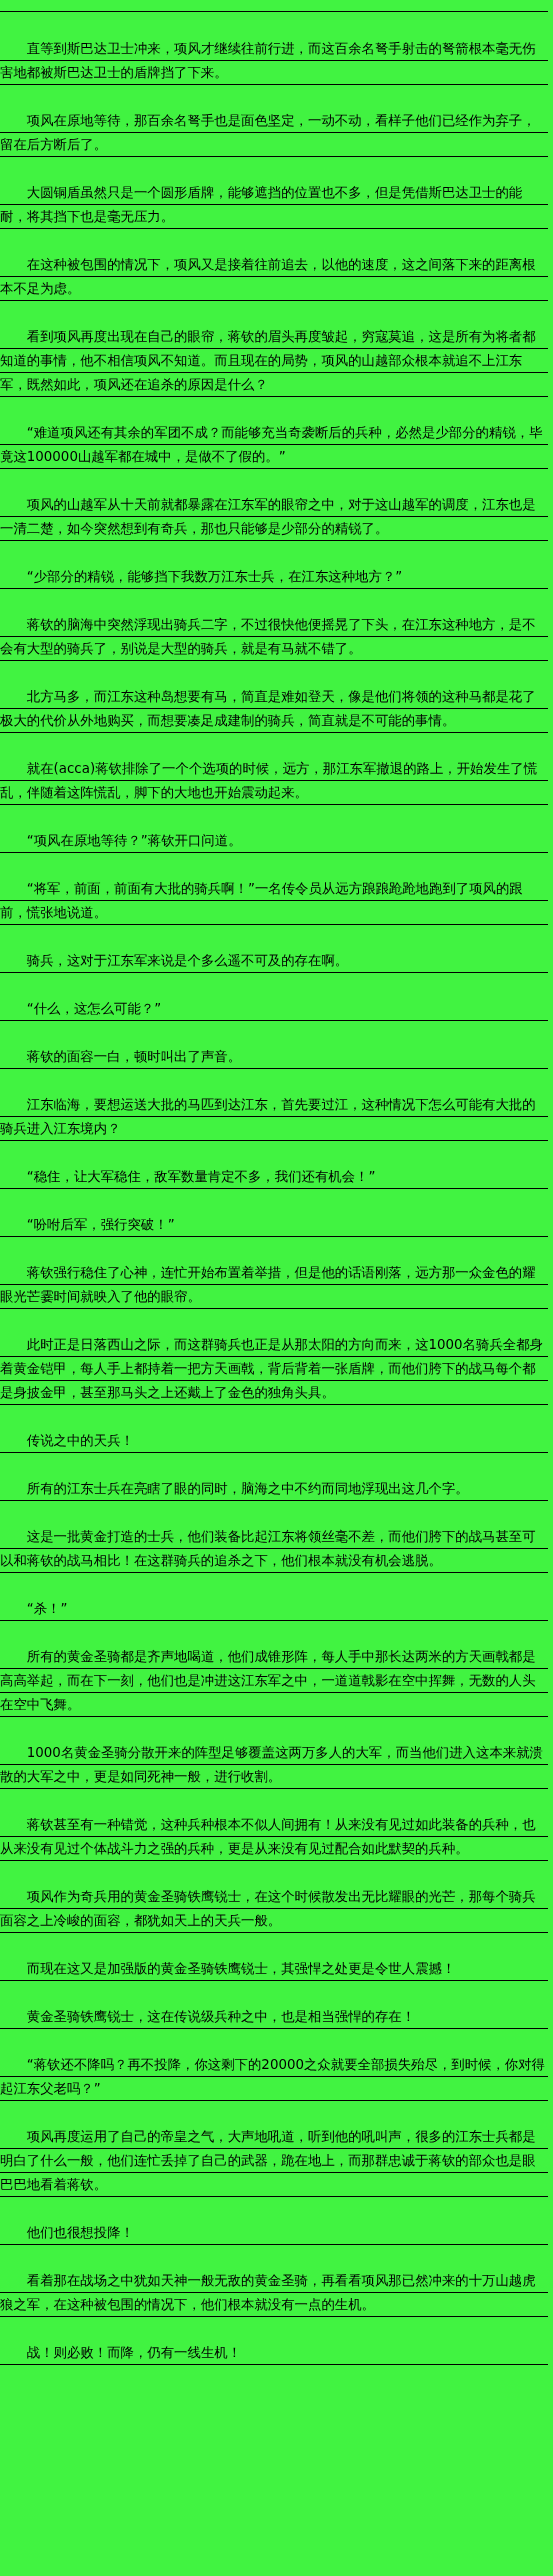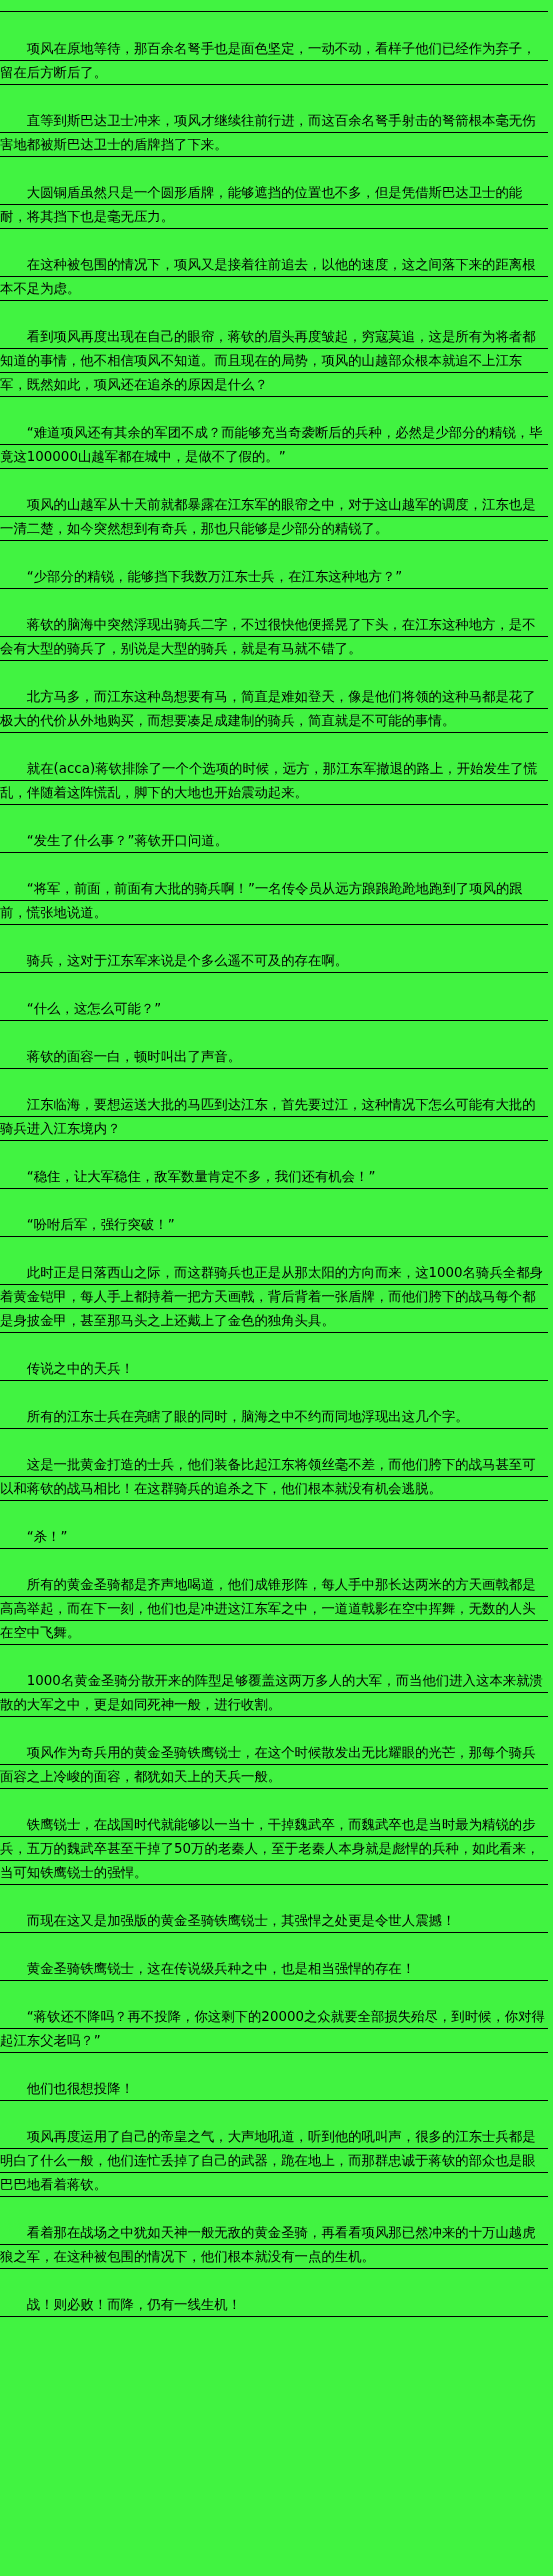--- a/index.html
+++ b/index.html
@@ -43,50 +43,51 @@
       var(--rule-color, #000) 24px
     );
   }
 </style>
 </head>
 <body>
 
 <div class="page">
   <div class="top-rule"></div>
   <div class="content">
+      <p>直等到斯巴达卫士冲来，项风才继续往前行进，而这百余名弩手射击的弩箭根本毫无伤害地都被斯巴达卫士的盾牌挡了下来。</p>
       <p>项风在原地等待，那百余名弩手也是面色坚定，一动不动，看样子他们已经作为弃子，留在后方断后了。</p>
-      <p>直等到斯巴达卫士冲来，项风才继续往前行进，而这百余名弩手射击的弩箭根本毫无伤害地都被斯巴达卫士的盾牌挡了下来。</p>
       <p>大圆铜盾虽然只是一个圆形盾牌，能够遮挡的位置也不多，但是凭借斯巴达卫士的能耐，将其挡下也是毫无压力。</p>
       <p>在这种被包围的情况下，项风又是接着往前追去，以他的速度，这之间落下来的距离根本不足为虑。</p>
       <p>看到项风再度出现在自己的眼帘，蒋钦的眉头再度皱起，穷寇莫追，这是所有为将者都知道的事情，他不相信项风不知道。而且现在的局势，项风的山越部众根本就追不上江东军，既然如此，项风还在追杀的原因是什么？</p>
       <p>“难道项风还有其余的军团不成？而能够充当奇袭断后的兵种，必然是少部分的精锐，毕竟这100000山越军都在城中，是做不了假的。”</p>
       <p>项风的山越军从十天前就都暴露在江东军的眼帘之中，对于这山越军的调度，江东也是一清二楚，如今突然想到有奇兵，那也只能够是少部分的精锐了。</p>
       <p>“少部分的精锐，能够挡下我数万江东士兵，在江东这种地方？”</p>
       <p>蒋钦的脑海中突然浮现出骑兵二字，不过很快他便摇晃了下头，在江东这种地方，是不会有大型的骑兵了，别说是大型的骑兵，就是有马就不错了。</p>
       <p>北方马多，而江东这种岛想要有马，简直是难如登天，像是他们将领的这种马都是花了极大的代价从外地购买，而想要凑足成建制的骑兵，简直就是不可能的事情。</p>
       <p>就在(acca)蒋钦排除了一个个选项的时候，远方，那江东军撤退的路上，开始发生了慌乱，伴随着这阵慌乱，脚下的大地也开始震动起来。</p>
-      <p>“发生了什么事？”蒋钦开口问道。</p>
+      <p>“项风在原地等待？”蒋钦开口问道。</p>
       <p>“将军，前面，前面有大批的骑兵啊！”一名传令员从远方踉踉跄跄地跑到了项风的跟前，慌张地说道。</p>
       <p>骑兵，这对于江东军来说是个多么遥不可及的存在啊。</p>
       <p>“什么，这怎么可能？”</p>
       <p>蒋钦的面容一白，顿时叫出了声音。</p>
       <p>江东临海，要想运送大批的马匹到达江东，首先要过江，这种情况下怎么可能有大批的骑兵进入江东境内？</p>
       <p>“稳住，让大军稳住，敌军数量肯定不多，我们还有机会！”</p>
       <p>“吩咐后军，强行突破！”</p>
+      <p>蒋钦强行稳住了心神，连忙开始布置着举措，但是他的话语刚落，远方那一众金色的耀眼光芒霎时间就映入了他的眼帘。</p>
       <p>此时正是日落西山之际，而这群骑兵也正是从那太阳的方向而来，这1000名骑兵全都身着黄金铠甲，每人手上都持着一把方天画戟，背后背着一张盾牌，而他们胯下的战马每个都是身披金甲，甚至那马头之上还戴上了金色的独角头具。</p>
       <p>传说之中的天兵！</p>
       <p>所有的江东士兵在亮瞎了眼的同时，脑海之中不约而同地浮现出这几个字。</p>
       <p>这是一批黄金打造的士兵，他们装备比起江东将领丝毫不差，而他们胯下的战马甚至可以和蒋钦的战马相比！在这群骑兵的追杀之下，他们根本就没有机会逃脱。</p>
       <p>“杀！”</p>
       <p>所有的黄金圣骑都是齐声地喝道，他们成锥形阵，每人手中那长达两米的方天画戟都是高高举起，而在下一刻，他们也是冲进这江东军之中，一道道戟影在空中挥舞，无数的人头在空中飞舞。</p>
       <p>1000名黄金圣骑分散开来的阵型足够覆盖这两万多人的大军，而当他们进入这本来就溃散的大军之中，更是如同死神一般，进行收割。</p>
+      <p>蒋钦甚至有一种错觉，这种兵种根本不似人间拥有！从来没有见过如此装备的兵种，也从来没有见过个体战斗力之强的兵种，更是从来没有见过配合如此默契的兵种。</p>
       <p>项风作为奇兵用的黄金圣骑铁鹰锐士，在这个时候散发出无比耀眼的光芒，那每个骑兵面容之上冷峻的面容，都犹如天上的天兵一般。</p>
-      <p>铁鹰锐士，在战国时代就能够以一当十，干掉魏武卒，而魏武卒也是当时最为精锐的步兵，五万的魏武卒甚至干掉了50万的老秦人，至于老秦人本身就是彪悍的兵种，如此看来，当可知铁鹰锐士的强悍。</p>
       <p>而现在这又是加强版的黄金圣骑铁鹰锐士，其强悍之处更是令世人震撼！</p>
       <p>黄金圣骑铁鹰锐士，这在传说级兵种之中，也是相当强悍的存在！</p>
       <p>“蒋钦还不降吗？再不投降，你这剩下的20000之众就要全部损失殆尽，到时候，你对得起江东父老吗？”</p>
+      <p>项风再度运用了自己的帝皇之气，大声地吼道，听到他的吼叫声，很多的江东士兵都是明白了什么一般，他们连忙丢掉了自己的武器，跪在地上，而那群忠诚于蒋钦的部众也是眼巴巴地看着蒋钦。</p>
       <p>他们也很想投降！</p>
-      <p>项风再度运用了自己的帝皇之气，大声地吼道，听到他的吼叫声，很多的江东士兵都是明白了什么一般，他们连忙丢掉了自己的武器，跪在地上，而那群忠诚于蒋钦的部众也是眼巴巴地看着蒋钦。</p>
       <p>看着那在战场之中犹如天神一般无敌的黄金圣骑，再看看项风那已然冲来的十万山越虎狼之军，在这种被包围的情况下，他们根本就没有一点的生机。</p>
       <p>战！则必败！而降，仍有一线生机！</p>
     </div>
 </div>
 
 
 </body></html>

